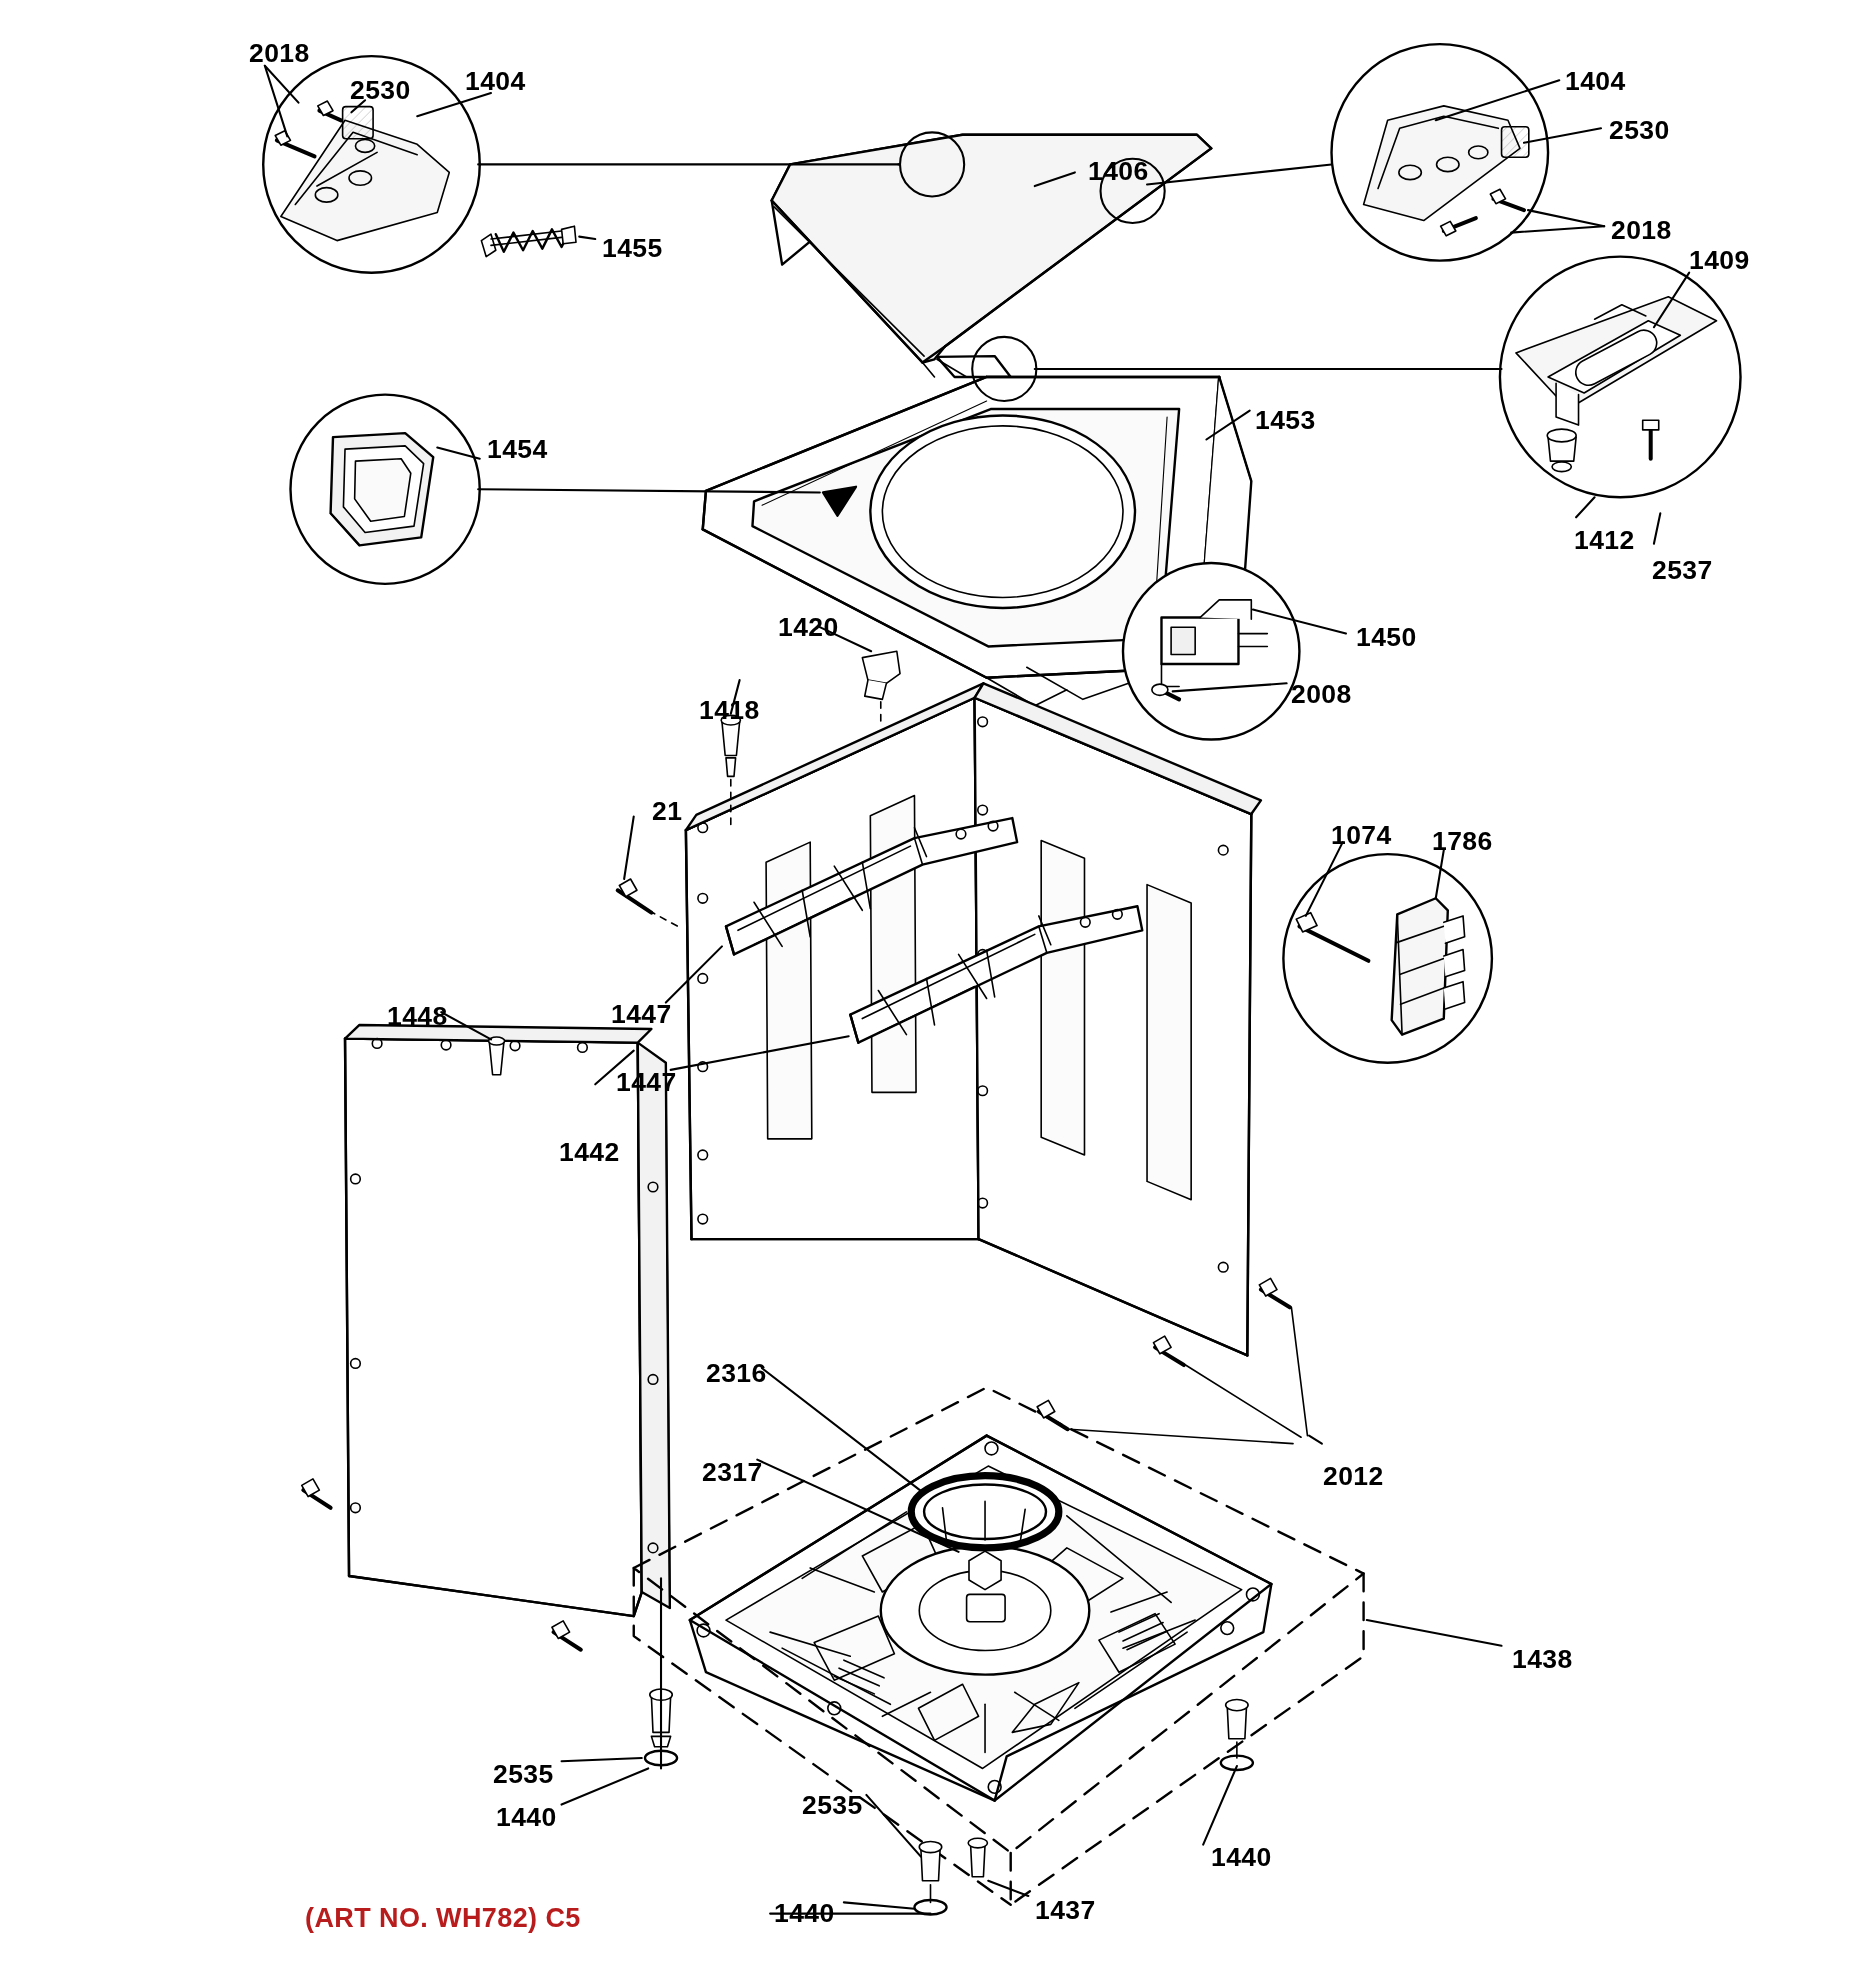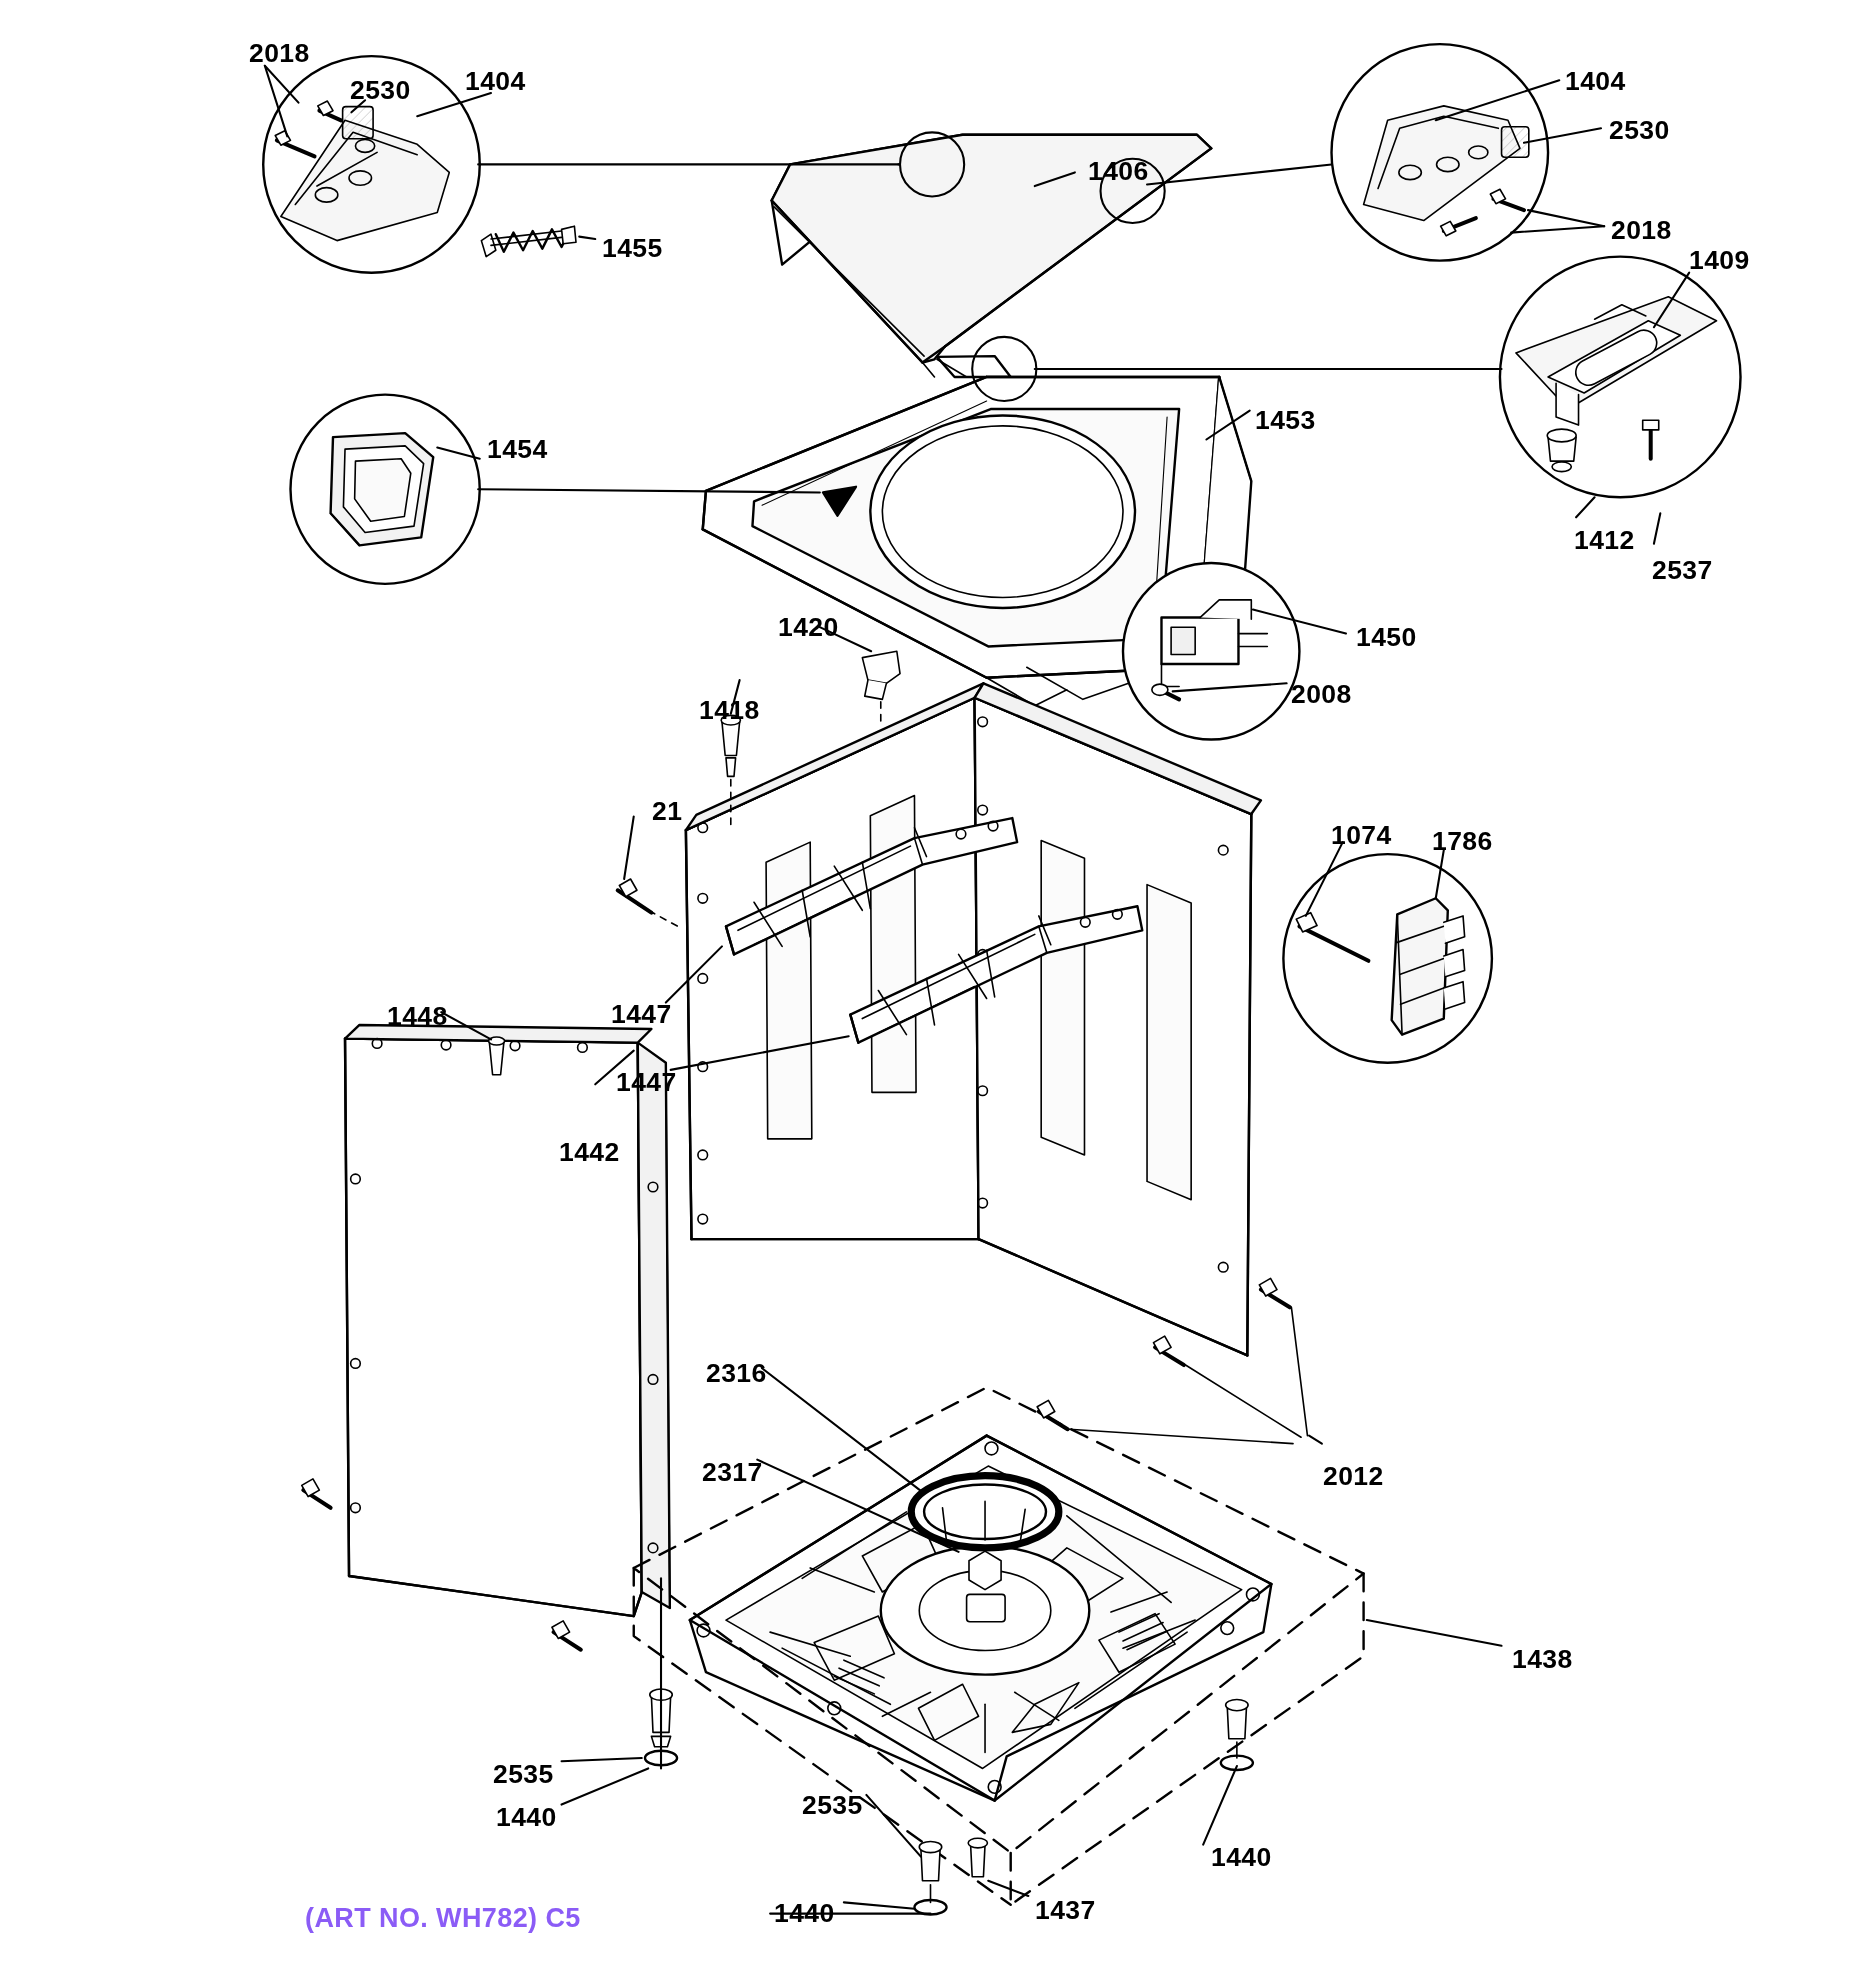--- a/index.html
+++ b/index.html
@@ -33,21 +33,21 @@
     font-size: 26.5px;
     color: #000000;
     white-space: nowrap;
     letter-spacing: 0.4px;
   }
   .artno {
     position: absolute;
     font-family: "Liberation Sans", sans-serif;
     font-weight: bold;
     font-size: 27px;
-    color: #8b5cf6;
+    color: #b91c1c;
     white-space: nowrap;
     letter-spacing: 0.4px;
   }
 </style>
 </head>
 <body>
 
 <div id="diagram-root">
 
 <svg class="art" viewBox="0 0 2320 2475" xmlns="http://www.w3.org/2000/svg">

